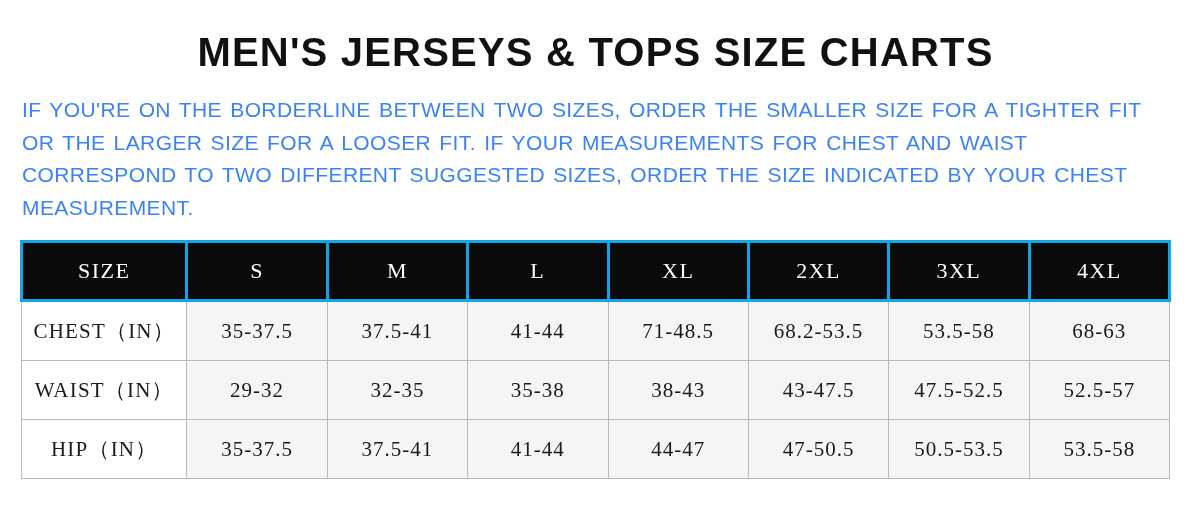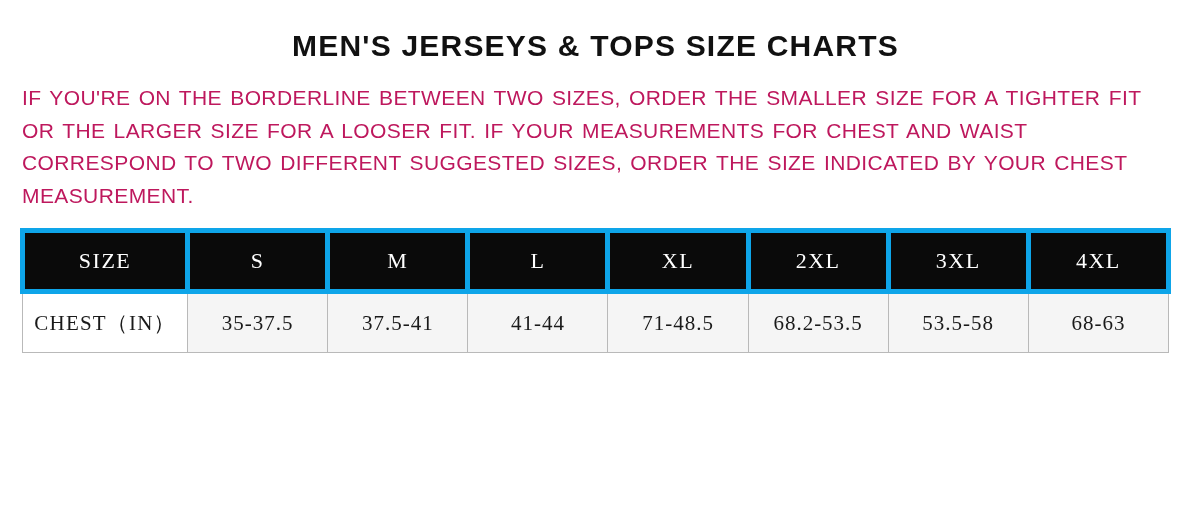--- a/index.html
+++ b/index.html
@@ -17,34 +17,34 @@
     width: 1191px;
     height: 510px;
     position: relative;
     box-sizing: border-box;
     padding: 0 20px;
   }
   .title {
     text-align: center;
     font-family: "Liberation Sans", sans-serif;
     font-weight: bold;
-    font-size: 30px;
+    font-size: 40px;
     letter-spacing: 1.2px;
     color: #111111;
     margin: 28px 0 0 0;
     padding: 0;
     line-height: 1.2;
   }
   .intro {
     margin: 18px 0 0 0;
     padding: 0 2px;
     font-family: "Liberation Sans", sans-serif;
     font-size: 21px;
     line-height: 1.55;
-    color: #be185d;
+    color: #3b82f6;
     letter-spacing: 0.4px;
     text-align: left;
     word-spacing: 2px;
   }
   table.size-table {
     margin-top: 16px;
     border-collapse: collapse;
     width: 1151px;
     table-layout: fixed;
     font-family: "Liberation Serif", serif;
@@ -55,21 +55,21 @@
     vertical-align: middle;
     height: 58px;
     font-size: 21px;
     color: #1a1a1a;
     letter-spacing: 1px;
     padding: 0 4px;
   }
   table.size-table thead td {
     background: #0a0a0a;
     color: #ffffff;
-    border: 5px solid #0ea5e9;
+    border: 3px solid #0ea5e9;
     font-size: 22px;
     letter-spacing: 1.5px;
     height: 56px;
   }
   table.size-table tbody tr td:first-child {
     background: #ffffff;
   }
   table.size-table tbody td {
     background: #f5f5f5;
     margin-top: 48px;
@@ -117,16 +117,36 @@
       <tr>
         <td class="rowhead">CHEST（IN）</td>
         <td>35-37.5</td>
         <td>37.5-41</td>
         <td>41-44</td>
         <td>71-48.5</td>
         <td>68.2-53.5</td>
         <td>53.5-58</td>
         <td>68-63</td>
       </tr>
+      <tr>
+        <td class="rowhead">WAIST（IN）</td>
+        <td>29-32</td>
+        <td>32-35</td>
+        <td>35-38</td>
+        <td>38-43</td>
+        <td>43-47.5</td>
+        <td>47.5-52.5</td>
+        <td>52.5-57</td>
+      </tr>
+      <tr>
+        <td class="rowhead">HIP（IN）</td>
+        <td>35-37.5</td>
+        <td>37.5-41</td>
+        <td>41-44</td>
+        <td>44-47</td>
+        <td>47-50.5</td>
+        <td>50.5-53.5</td>
+        <td>53.5-58</td>
+      </tr>
     </tbody>
   </table>
 
 </div>
 
 </body></html>

